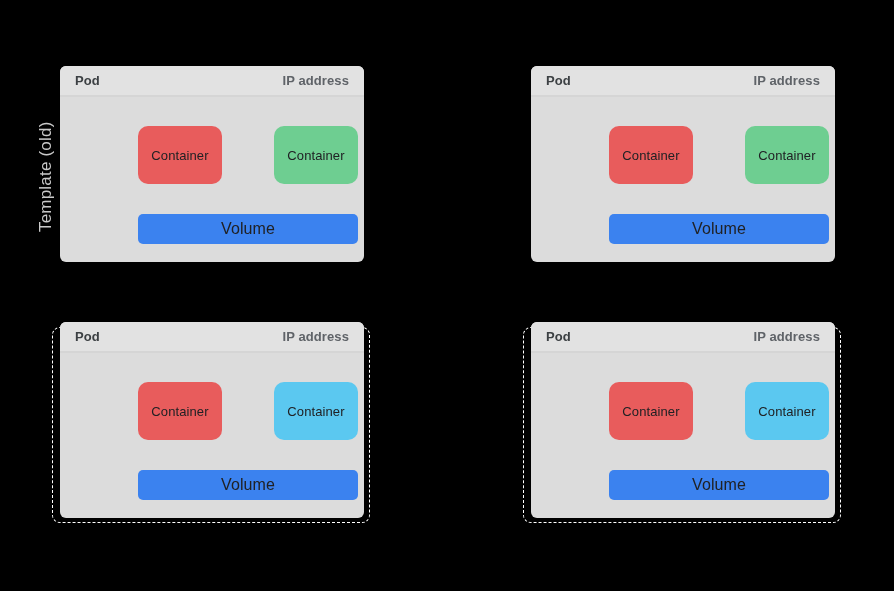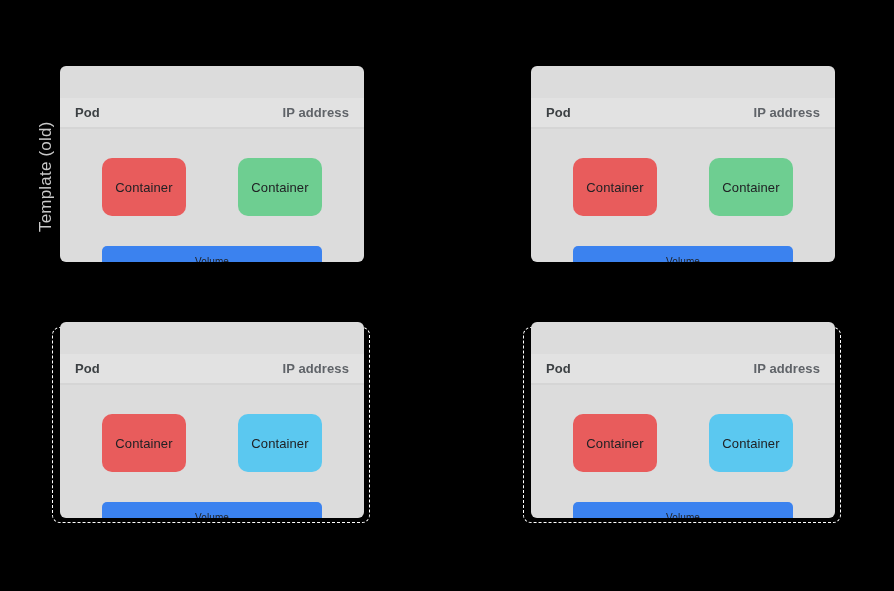--- a/index.html
+++ b/index.html
@@ -39,21 +39,20 @@
     border-radius: 6px;
     box-sizing: border-box;
     overflow: hidden;
   }
   .pod-header {
     position: relative;
     height: 31px;
     background: #e2e2e2;
     border-bottom: 2px solid #0f766e;
     box-sizing: border-box;
-    margin-top: 32px;
   }
   .pod-title {
     position: absolute;
     left: 15px;
     top: 7px;
     font-size: 13px;
     font-weight: bold;
     color: #3c4043;
     letter-spacing: 0.1px;
   }
@@ -62,20 +61,21 @@
     right: 15px;
     top: 7px;
     font-size: 13px;
     font-weight: bold;
     color: #5f6368;
     letter-spacing: 0.1px;
   }
   .pod-body {
     position: relative;
     height: calc(100% - 31px);
+    margin-left: 36px;
   }
 
   
   .pod-dash {
     position: absolute;
     border: 1px dashed #ffffff;
     border-radius: 8px;
     box-sizing: border-box;
     pointer-events: none;
   }
@@ -90,21 +90,21 @@
     font-size: 13px;
     color: #202124;
     letter-spacing: 0.1px;
   }
   .volume-box {
     position: absolute;
     border-radius: 5px;
     display: flex;
     align-items: center;
     justify-content: center;
-    font-size: 10px;
+    font-size: 16px;
     color: #202124;
     letter-spacing: 0.1px;
   }
 </style>
 </head>
 <body style="background: rgb(0, 0, 0);">
 
 <div class="row-label" id="row-label-template" style="color: rgb(201, 201, 201);">Template  (old)</div>
 
 <div id="pod-layer">

